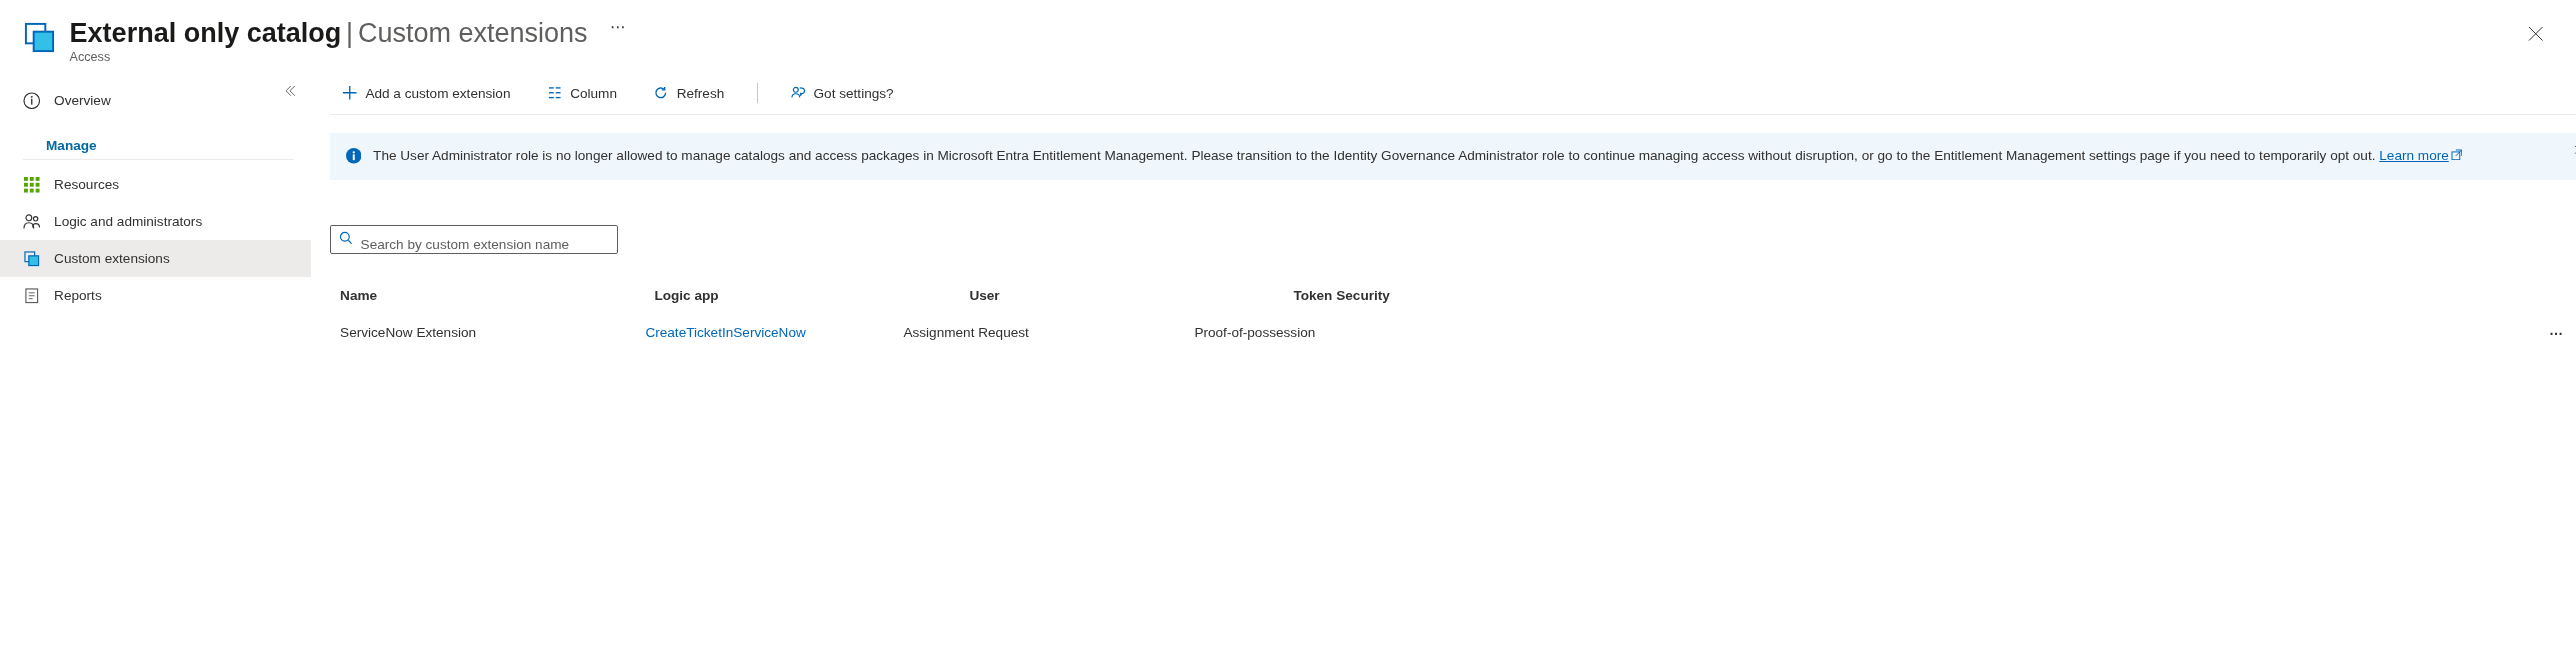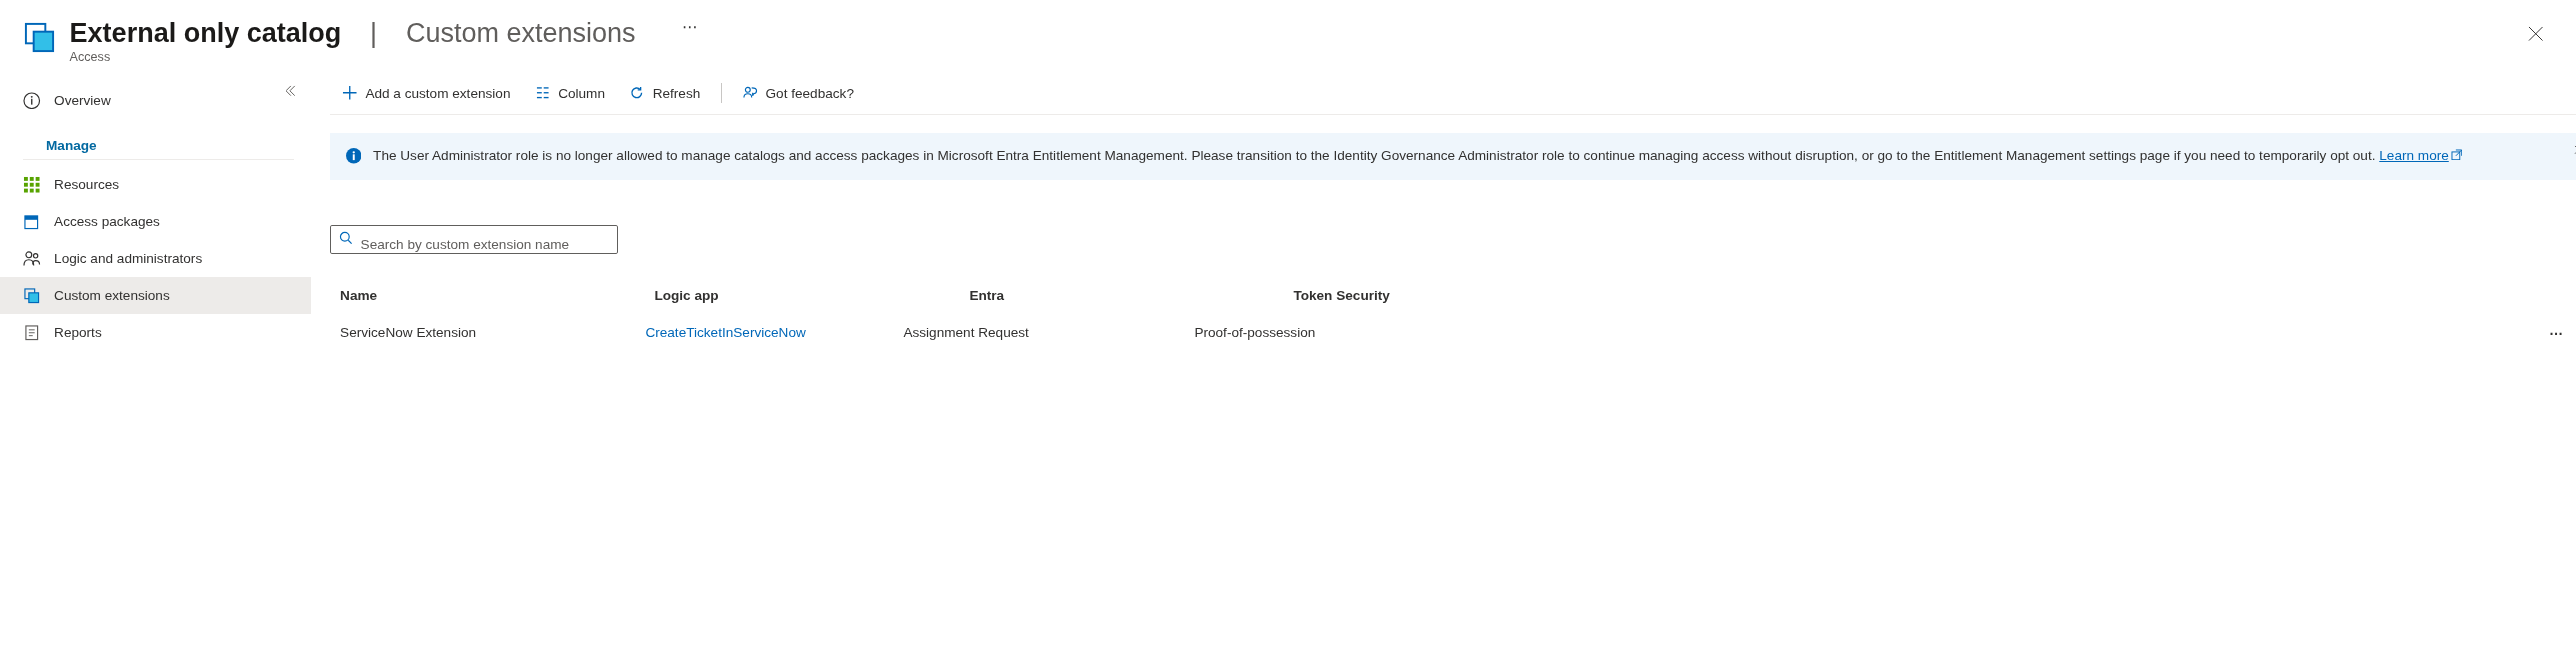--- a/index.html
+++ b/index.html
@@ -4,21 +4,21 @@
 <style>
 * { box-sizing: border-box; margin: 0; padding: 0; font-family: "Segoe UI", -apple-system, BlinkMacSystemFont, sans-serif; }
 body { background: #fff; color: #323130; font-size: 13.6px; width: 2576px; }
 
 .page { display: flex; flex-direction: column; }
 
 
 .header { display: flex; align-items: flex-start; padding: 17.5px 23px 7.8px 23px; }
 .header-icon { width: 33px; height: 33px; margin-right: 13.6px; margin-top: 3.9px; flex-shrink:0; }
 .header-titles { flex: 1; }
-.header-title-line { display: flex; align-items: flex-start; gap: 25px; }
+.header-title-line { display: flex; align-items: flex-start; gap: 1px; }
 .header-title-main { font-size: 27px; font-weight: 600; color: #1b1a19; }
 .header-title-sep { font-size: 27px; font-weight: 300; color: #605e5c; padding: 0 3.9px;}
 .header-title-sub { font-size: 27px; font-weight: 400; color: #605e5c; }
 .header-more { font-size: 15.5px; color: #323130; padding: 0 21.4px; letter-spacing: 1px; cursor: pointer; }
 .header-subtitle { font-size: 12.6px; color: #605e5c; margin-top: 1.9px; }
 .header-close { font-size: 17.5px; color: #323130; cursor: pointer; padding: 5.8px; margin-right: 3.9px; margin-top: 1.9px; }
 .header-close svg { width: 15.5px; height: 15.5px; }
 
 
 .body { display: flex; }
@@ -30,21 +30,21 @@
 .sidebar-collapse svg { width: 13.6px; height: 13.6px;}
 
 
 .nav-item { display: flex; align-items: center; height: 37px; padding: 0 11.7px 0 23px; cursor: pointer; }
 .nav-item.active { background: #edebe9; }
 .nav-icon { width: 17.5px; height: 17.5px; margin-right: 13.6px; display:flex; align-items:center; justify-content:center; flex-shrink:0; }
 .nav-label { font-size: 13.6px; color: #323130; }
 .nav-section { font-size: 13.6px; font-weight: 600; color: #0369a1; padding: 11.7px 23px 5.8px 23px; border-bottom: 1px solid #edebe9; margin: 7.8px 17.5px 5.8px 23px; }
 
 
-.toolbar { display: flex; align-items: center; height: 43px; padding: 3.9px 0 3.9px 0; border-bottom: 1px solid #edebe9; gap: 1px; }
+.toolbar { display: flex; align-items: center; height: 43px; padding: 3.9px 0 3.9px 0; border-bottom: 1px solid #edebe9; gap: 13px; }
 .tool-btn { display: flex; align-items: center; gap: 7.8px; padding: 5.8px 11.7px; font-size: 13.6px; color: #323130; cursor: pointer; border-radius: 1.9px; }
 .tool-icon { width: 15.5px; height: 15.5px; display:flex; align-items:center; justify-content:center; }
 .tool-sep { width: 1px; height: 19.4px; background: #c8c6c4; margin: 0 7.8px; }
 
 
 .info-banner { display: flex; align-items: flex-start; background: #eff6fc; padding: 13.6px 15.5px; margin-top: 17.5px; position: relative; }
 .info-icon { width: 15.5px; height: 15.5px; margin-right: 11.7px; margin-top: 1.9px; flex-shrink:0; }
 .info-text { font-size: 13.6px; color: #323130; line-height: 1.45; padding-right: 29px; }
 .info-link { color: #0067b8; text-decoration: underline; cursor: pointer; }
 .info-link-ext { display:inline-block; margin-left:1.9px; }
@@ -131,29 +131,20 @@
               <rect x="7" y="7" width="4" height="4" fill="#57a300"></rect>
               <rect x="13" y="7" width="4" height="4" fill="#57a300"></rect>
               <rect x="1" y="13" width="4" height="4" fill="#57a300"></rect>
               <rect x="7" y="13" width="4" height="4" fill="#57a300"></rect>
               <rect x="13" y="13" width="4" height="4" fill="#57a300"></rect>
             </svg>
         </span>
         <span class="nav-label">Resources</span>
       </div>
 
-      <div class="nav-item">
-        <span class="nav-icon">
-          <svg viewBox="0 0 18 18">
-              <rect x="2" y="3" width="13" height="13" fill="#fff" stroke="#0067b8" stroke-width="1.2"></rect>
-              <rect x="2" y="3" width="13" height="4" fill="#0067b8"></rect>
-            </svg>
-        </span>
-        <span class="nav-label">Access packages</span>
-      </div>
 
       <div class="nav-item">
         <span class="nav-icon">
           <svg viewBox="0 0 18 18">
               <circle cx="6" cy="5" r="3" fill="none" stroke="#323130" stroke-width="1.2"></circle>
               <path d="M1 16 Q1 10 6 10 Q11 10 11 16" fill="none" stroke="#323130" stroke-width="1.2"></path>
               <circle cx="13" cy="6" r="2.2" fill="none" stroke="#323130" stroke-width="1.2"></circle>
               <path d="M10 15 Q10 11 13 11 Q17 11 17 15" fill="none" stroke="#323130" stroke-width="1.2"></path>
             </svg>
         </span>
@@ -218,21 +209,21 @@
         </div>
         <div class="tool-sep"></div>
         <div class="tool-btn">
           <span class="tool-icon blue">
             <svg viewBox="0 0 16 16">
                 <circle cx="6" cy="5" r="2.5" fill="none" stroke="#0067b8" stroke-width="1.2"></circle>
                 <path d="M2 13 Q2 9 6 9 Q10 9 10 13" fill="none" stroke="#0067b8" stroke-width="1.2"></path>
                 <path d="M10 3 Q15 3 15 6 Q15 9 12 9 L11 11 L11 8" fill="none" stroke="#0067b8" stroke-width="1.2"></path>
               </svg>
           </span>
-          <span>Got feedback?</span>
+          <span>Got settings?</span>
         </div>
       </div>
 
       <div class="info-banner">
         <span class="info-icon">
           <svg viewBox="0 0 16 16">
               <circle cx="8" cy="8" r="8" fill="#0067b8"></circle>
               <circle cx="8" cy="4.5" r="1.2" fill="#fff"></circle>
               <rect x="7" y="6.5" width="2" height="6" fill="#fff"></rect>
             </svg>
@@ -260,21 +251,21 @@
               </svg>
           </span>
           <input class="search-input" type="text" placeholder="Search by custom extension name" style="">
         </div>
       </div>
 
       <div class="table">
         <div class="table-head">
           <div class="col-name">Name</div>
           <div class="col-logic">Logic app</div>
-          <div class="col-type">Entra</div>
+          <div class="col-type">User</div>
           <div class="col-token">Token Security</div>
           <div class="col-actions"></div>
         </div>
         <div class="table-row">
           <div class="col-name">ServiceNow Extension</div>
           <div class="col-logic"><span class="link">CreateTicketInServiceNow</span></div>
           <div class="col-type">Assignment Request</div>
           <div class="col-token">Proof-of-possession</div>
           <div class="col-actions">⋯</div>
         </div>

